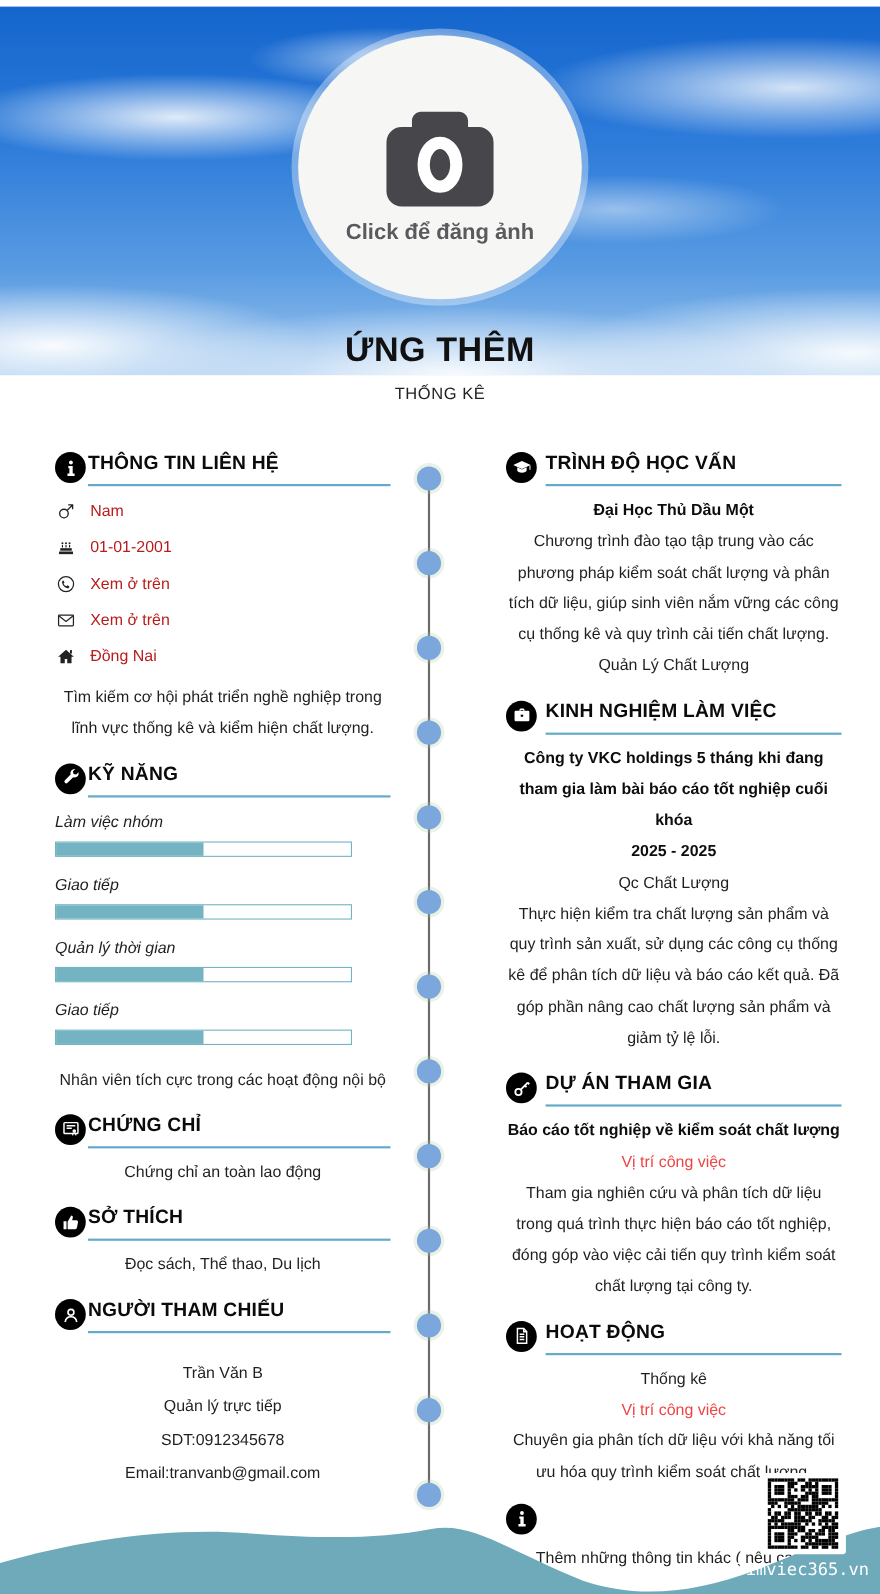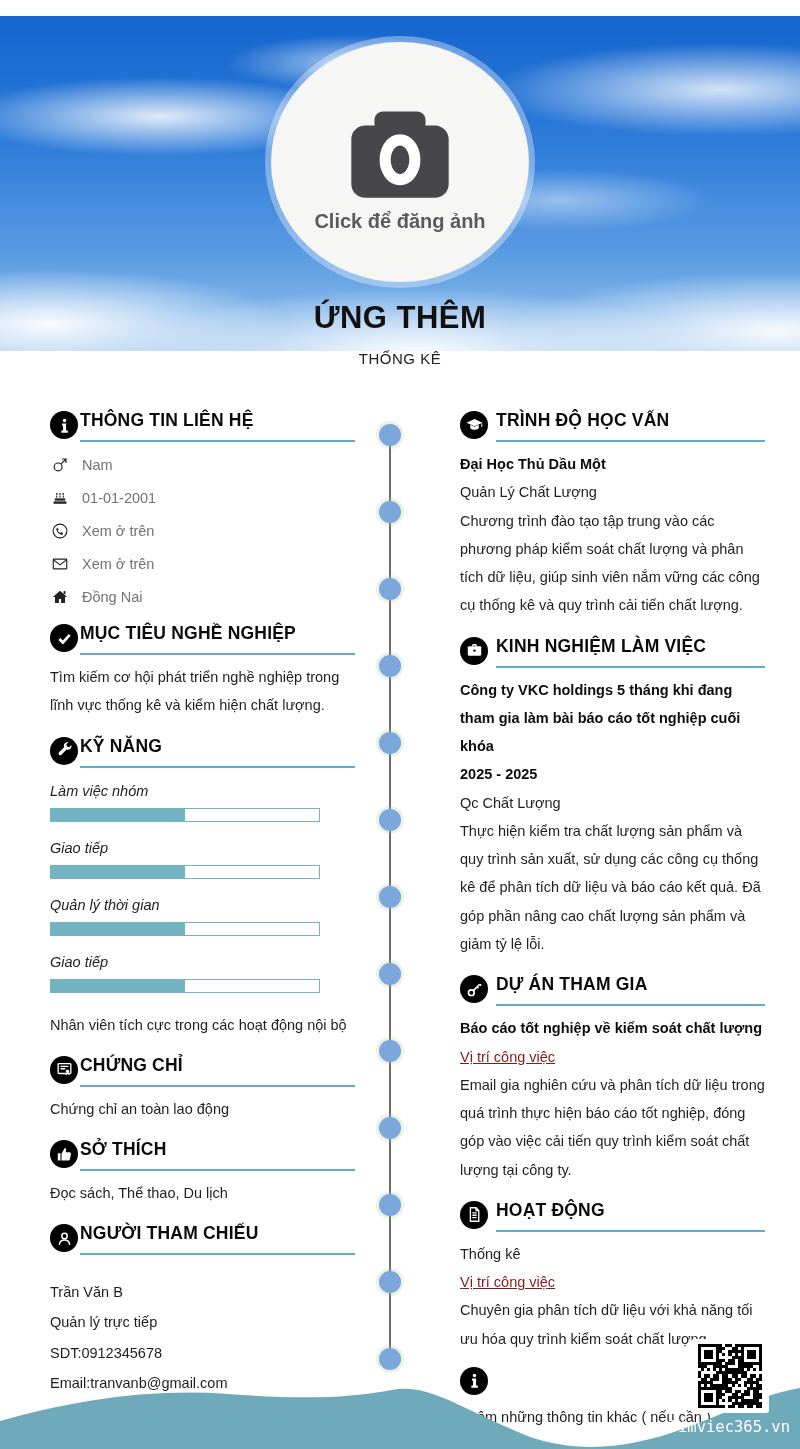--- a/index.html
+++ b/index.html
@@ -1,20 +1,20 @@
 <!DOCTYPE html>
 <html><head>
 <meta charset="utf-8">
 <style>
   html,body{margin:0;padding:0;background:#fff;}
   .page{position:relative;width:800px;height:1449px;overflow:hidden;background:#fff;
         font-family:"Liberation Sans",sans-serif;color:#1f1f1f;}
 
   
-  .sky{position:absolute;left:0;top:16px;width:800px;height:335px;
+  .sky{position:absolute;left:0;top:6px;width:800px;height:335px;
     background:
       radial-gradient(ellipse 340px 80px at 6% 92%, rgba(255,255,255,.95), rgba(255,255,255,0) 70%),
       radial-gradient(ellipse 420px 90px at 52% 100%, rgba(255,255,255,.92), rgba(255,255,255,0) 70%),
       radial-gradient(ellipse 380px 85px at 97% 94%, rgba(255,255,255,.92), rgba(255,255,255,0) 70%),
       radial-gradient(ellipse 280px 55px at 20% 30%, rgba(255,255,255,.85), rgba(255,255,255,0) 72%),
       radial-gradient(ellipse 180px 40px at 44% 14%, rgba(255,255,255,.6), rgba(255,255,255,0) 70%),
       radial-gradient(ellipse 320px 65px at 90% 22%, rgba(255,255,255,.8), rgba(255,255,255,0) 72%),
       radial-gradient(ellipse 220px 45px at 70% 55%, rgba(255,255,255,.45), rgba(255,255,255,0) 70%),
       linear-gradient(180deg,#1465cd 0%,#2e7cda 38%,#5a9ce2 72%,#9ec6ee 100%); text-align: center;}
   .photo-circle{position:absolute;left:50%;top:26px;transform:translateX(-50%);
@@ -43,29 +43,29 @@
   .sec-head{display:flex;align-items:center;margin:14px 0 6px;}
   .sec-head.first{margin-top:0;justify-content:flex-end;}
   .sec-icon{flex:0 0 28px;width:28px;height:28px;border-radius:50%;background:#000;
       display:flex;align-items:center;justify-content:center;position:relative;z-index:2;}
   .sec-icon svg{width:19px;height:19px;}
   .sec-title{flex:1;font-size:17.5px;font-weight:bold;color:#0b0b0b;
       padding:2px 0 9px;margin-left:2px;border-bottom:2.5px solid var(--accent);
       letter-spacing:.2px;white-space:nowrap;}
   .col.right .sec-title{margin-left:8px;}
 
-  .para{font-size:14.5px;line-height:1.95;color:#1f1f1f;margin:8px 0 4px;}
+  .para{font-size:14.5px;line-height:1.95;color:#1f1f1f;margin:8px 0 4px;text-align:center;}
   .bold{font-weight:bold;color:#0d0d0d;}
-  .placeholder{color:#7f1d1d;text-decoration:underline;}
+  .placeholder{color:#ef4444;}
 
   
   .c-row{display:flex;align-items:center;margin:13px 0;}
   .c-ic{flex:0 0 20px;width:20px;height:20px;margin-right:12px;display:flex;align-items:center;justify-content:center;}
   .c-ic svg{width:18px;height:18px;}
-  .c-txt{font-size:14.5px;color:#737373;}
+  .c-txt{font-size:14.5px;color:#b91c1c;}
 
   
   .skill{margin:15px 0 18px;}
   .skill-label{font-size:14.5px;margin-bottom:9px;font-style:italic;}
   .skill-bar{width:268px;height:12px;border:1.5px solid var(--skill);background:#fff;}
   .skill-fill{height:100%;background:var(--skill);}
 
   
   .ref-line{font-size:14.5px;line-height:1.8;margin:4px 0;}
 
@@ -171,28 +171,20 @@
     <div class="c-row">
       <span class="c-ic">
         <svg viewBox="0 0 24 24" fill="#222">
             <path d="M12 3.5 2.5 12h2.8v8h5.2v-5.2h3V20h5.2v-8h2.8z"></path>
             <rect x="16.8" y="4" width="2.4" height="4.2"></rect>
           </svg>
       </span>
       <span class="c-txt">Đồng Nai</span>
     </div>
 
-    <div class="sec-head">
-      <span class="sec-icon">
-        <svg viewBox="0 0 24 24" fill="none" stroke="#fff" stroke-width="3.4">
-            <path d="M5.5 12.6 10 17l8.6-9.6"></path>
-          </svg>
-      </span>
-      <span class="sec-title">MỤC TIÊU NGHỀ NGHIỆP</span>
-    </div>
     <div class="para">Tìm kiếm cơ hội phát triển nghề nghiệp trong lĩnh vực thống kê và kiểm hiện chất lượng.</div>
 
     <div class="sec-head">
       <span class="sec-icon">
         <svg viewBox="0 0 24 24" fill="#fff">
             <path d="M20.8 7.6a4.9 4.9 0 0 1-6.2 3.2l-6.5 6.5a2.1 2.1 0 1 1-3-3l6.5-6.5a4.9 4.9 0 0 1 3.2-6.2 5 5 0 0 1 2.2-.2L14.3 4.1l.7 3 3 .7 2.7-2.7c.2.8.2 1.7-.1 2.5z"></path>
           </svg>
       </span>
       <span class="sec-title">KỸ NĂNG</span>
     </div>
@@ -271,22 +263,22 @@
         <svg viewBox="0 0 24 24" fill="#fff">
             <path d="M12 3.8 22 8.4 12 13 2 8.4z"></path>
             <path d="M6.6 11.2v3.6c0 1.4 2.4 2.5 5.4 2.5s5.4-1.1 5.4-2.5v-3.6L12 13.7z"></path>
             <path d="M20.6 9v5h1.2V9z"></path>
           </svg>
       </span>
       <span class="sec-title">TRÌNH ĐỘ HỌC VẤN</span>
     </div>
     <div class="para">
       <div class="bold">Đại Học Thủ Dầu Một</div>
+      <div>Chương trình đào tạo tập trung vào các phương pháp kiểm soát chất lượng và phân tích dữ liệu, giúp sinh viên nắm vững các công cụ thống kê và quy trình cải tiến chất lượng.</div>
       <div>Quản Lý Chất Lượng</div>
-      <div>Chương trình đào tạo tập trung vào các phương pháp kiểm soát chất lượng và phân tích dữ liệu, giúp sinh viên nắm vững các công cụ thống kê và quy trình cải tiến chất lượng.</div>
     </div>
 
     <div class="sec-head">
       <span class="sec-icon">
         <svg viewBox="0 0 24 24" fill="#fff">
             <path d="M9 5.6c0-1 .8-1.8 1.8-1.8h2.4c1 0 1.8.8 1.8 1.8v1h-1.7v-.9h-2.6v.9H9z"></path>
             <rect x="3.5" y="6.6" width="17" height="12" rx="1.4"></rect>
             <rect x="10.6" y="11" width="2.8" height="2.4" fill="#000"></rect>
           </svg>
       </span>
@@ -304,21 +296,21 @@
         <svg viewBox="0 0 24 24" fill="none" stroke="#fff" stroke-width="2.1">
             <circle cx="8" cy="16" r="3.6"></circle>
             <path d="M10.6 13.4 18.6 5.4M18.6 5.4l1.8 1.8M15.4 8.6l1.8 1.8"></path>
           </svg>
       </span>
       <span class="sec-title">DỰ ÁN THAM GIA</span>
     </div>
     <div class="para">
       <div class="bold">Báo cáo tốt nghiệp về kiểm soát chất lượng</div>
       <div class="placeholder">Vị trí công việc</div>
-      <div>Email gia nghiên cứu và phân tích dữ liệu trong quá trình thực hiện báo cáo tốt nghiệp, đóng góp vào việc cải tiến quy trình kiểm soát chất lượng tại công ty.</div>
+      <div>Tham gia nghiên cứu và phân tích dữ liệu trong quá trình thực hiện báo cáo tốt nghiệp, đóng góp vào việc cải tiến quy trình kiểm soát chất lượng tại công ty.</div>
     </div>
 
     <div class="sec-head">
       <span class="sec-icon">
         <svg viewBox="0 0 24 24" fill="none" stroke="#fff" stroke-width="1.7">
             <path d="M6.8 3.5h7.2l3.4 3.4v13.6H6.8z"></path>
             <path d="M14 3.5v3.6h3.4"></path>
             <path d="M9.3 10h5.4M9.3 13h5.4M9.3 16h5.4"></path>
           </svg>
       </span>

